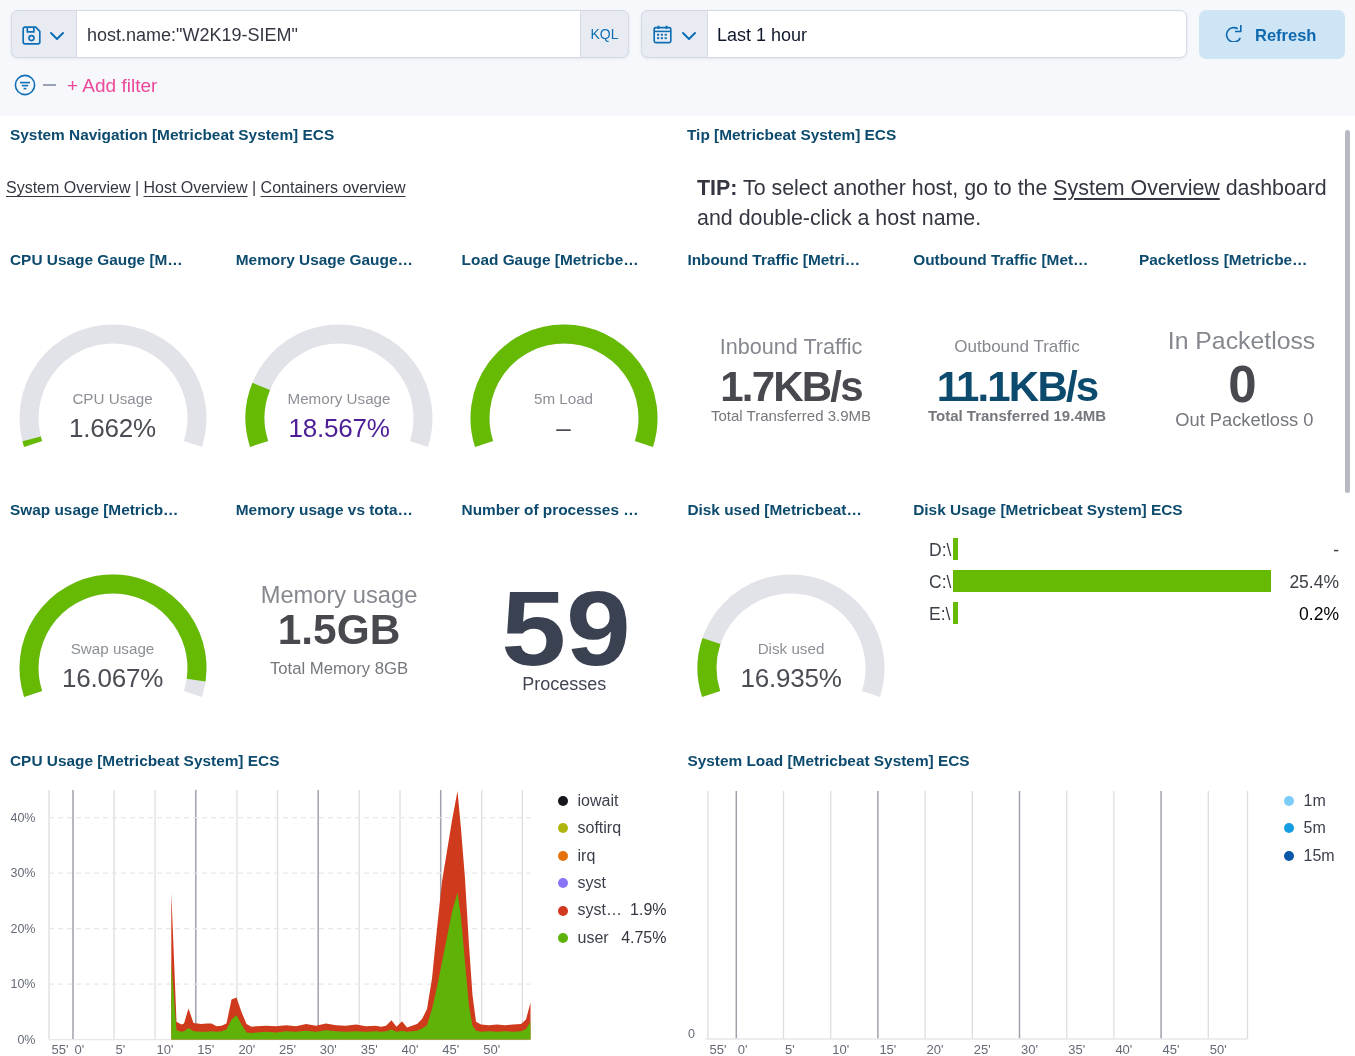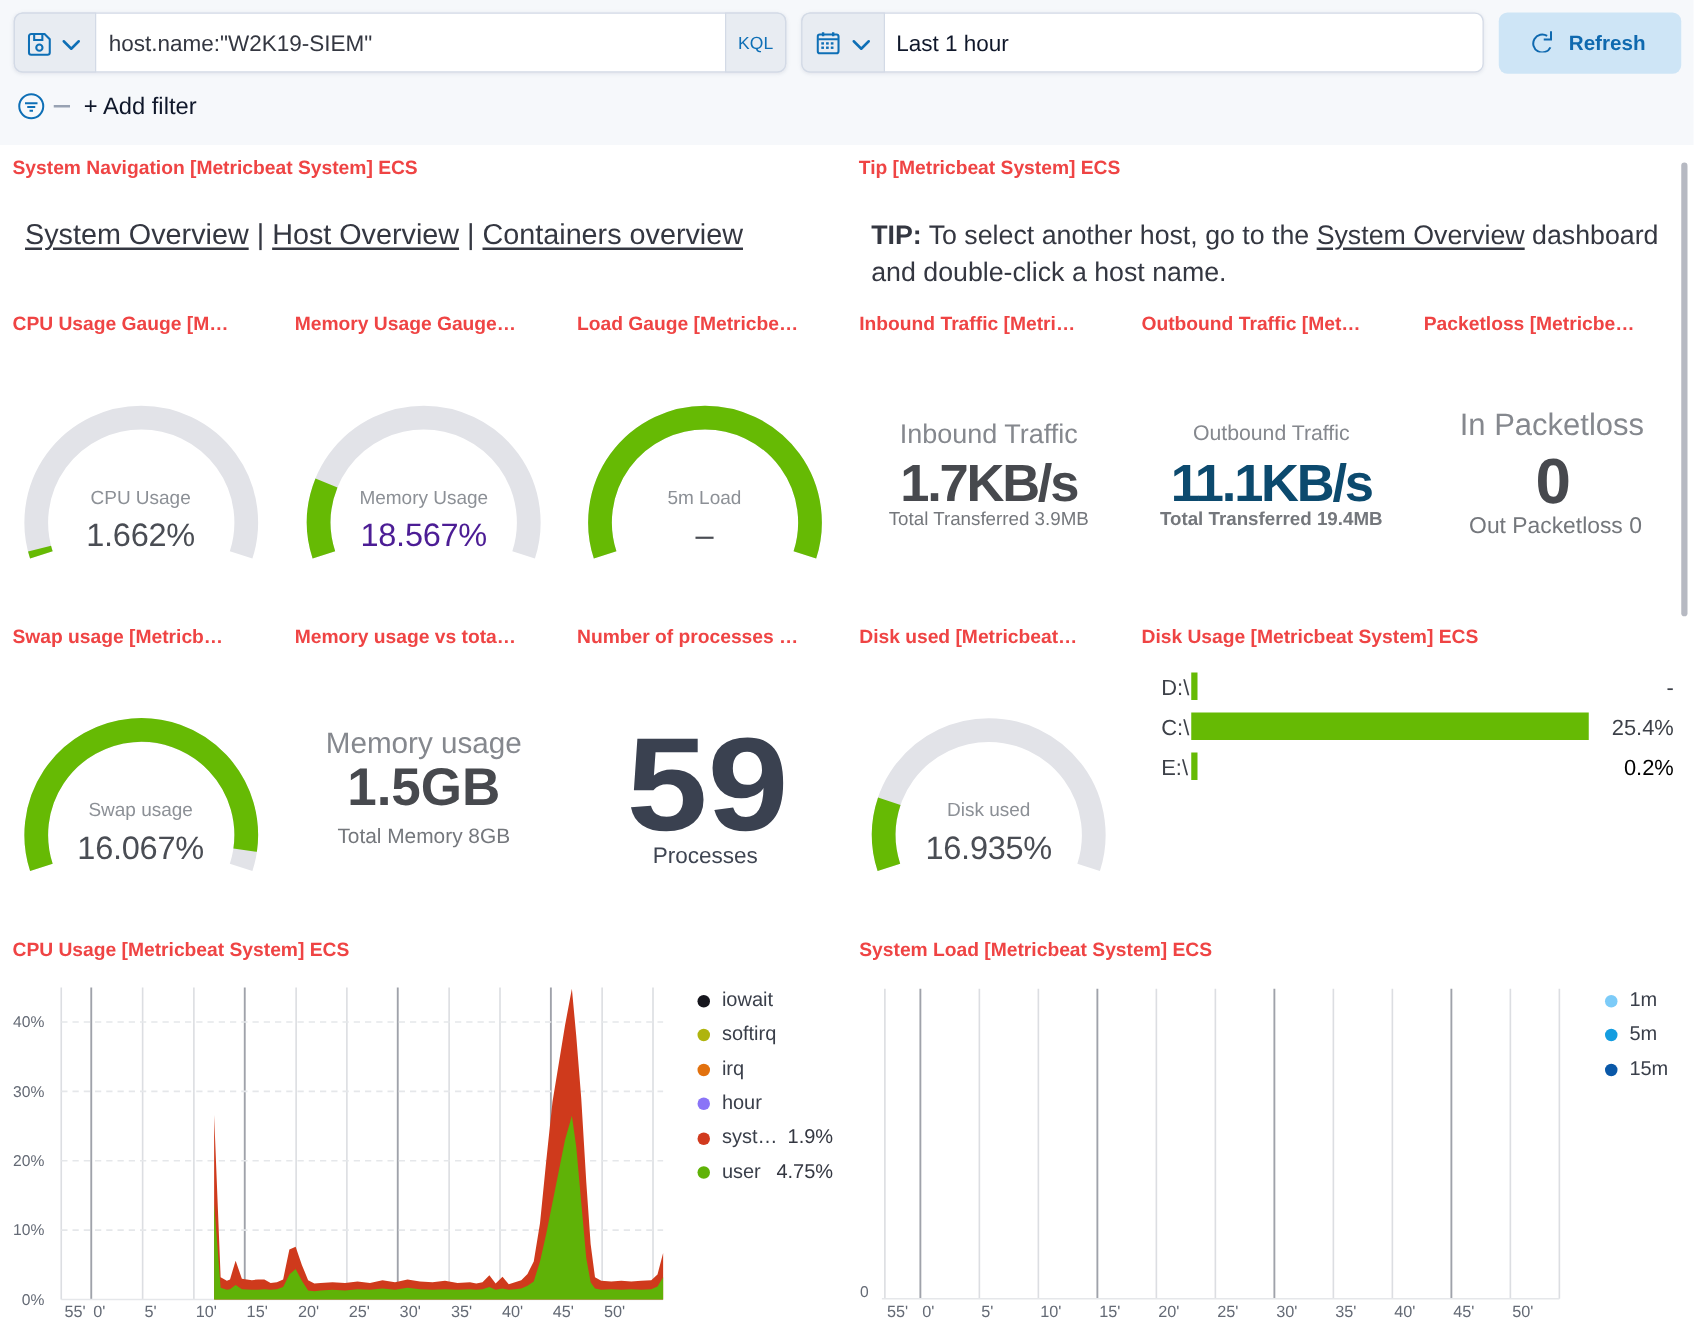--- a/index.html
+++ b/index.html
@@ -1,16 +1,16 @@
 <!DOCTYPE html>
 <html><head><meta charset="utf-8"><style>
 *{margin:0;padding:0;box-sizing:border-box}
 body{font-family:"Liberation Sans",sans-serif;width:1355px;height:1056px;overflow:hidden;background:#fff;position:relative}
 .abs{position:absolute}
-.title{position:absolute;font-size:15.4px;font-weight:bold;color:#ef4444;white-space:nowrap;line-height:15.4px}
+.title{position:absolute;font-size:15.4px;font-weight:bold;color:#0c4a6e;white-space:nowrap;line-height:15.4px}
 </style></head><body>
 
 <div class="abs" style="left:0;top:0;width:1355px;height:116px;background:#f6f8fb"></div>
 <div class="abs" style="left:11px;top:10px;width:618px;height:48px;background:#fff;border:1px solid #d3dae6;border-radius:7px;box-shadow:0 1px 3px rgba(152,162,179,.2)"></div>
 <div class="abs" style="left:11px;top:10px;width:66px;height:48px;background:#e8ecf2;border:1px solid #d3dae6;border-radius:7px 0 0 7px"></div>
 <svg style="position:absolute;left:22px;top:26px" width="19" height="19" viewBox="0 0 16 16">
     <path d="M11.5 1 H2.5 C1.67 1 1 1.67 1 2.5 v11 c0 .83 .67 1.5 1.5 1.5 h11 c.83 0 1.5 -.67 1.5 -1.5 V4.5 Z" fill="none" stroke="#0e6fb6" stroke-width="1.4"></path>
     <path d="M4.5 1.6 v3.4 h5.5 v-3.4" fill="none" stroke="#0e6fb6" stroke-width="1.4"></path>
     <circle cx="8" cy="10.2" r="2.1" fill="none" stroke="#0e6fb6" stroke-width="1.4"></circle>
   </svg>
@@ -43,23 +43,23 @@
     <path d="M 11 9.5 H 16.8 V 3" fill="none" stroke="#0f69af" stroke-width="1.6"></path>
   </svg>
 <div class="abs" style="left:1255px;top:27.3px;font-size:16.5px;font-weight:600;color:#0f69af;line-height:16.5px">Refresh</div>
 <svg style="position:absolute;left:14px;top:74px" width="22" height="22" viewBox="0 0 22 22">
     <circle cx="11" cy="11" r="9.6" fill="none" stroke="#0e6fb6" stroke-width="1.6"></circle>
     <line x1="6" y1="8.6" x2="16" y2="8.6" stroke="#0e6fb6" stroke-width="1.6"></line>
     <line x1="7.8" y1="11.6" x2="14.2" y2="11.6" stroke="#0e6fb6" stroke-width="1.6"></line>
     <line x1="9.6" y1="14.6" x2="12.4" y2="14.6" stroke="#0e6fb6" stroke-width="1.6"></line>
   </svg>
 <div class="abs" style="left:43px;top:84px;width:13px;height:2px;background:#98a2b3"></div>
-<div class="abs" style="left:67px;top:75.5px;font-size:19px;font-weight:500;color:#0f172a;line-height:19px">+ Add filter</div>
+<div class="abs" style="left:67px;top:75.5px;font-size:19px;font-weight:500;color:#ec4899;line-height:19px">+ Add filter</div>
 <div class="title" style="left:10px;top:127.3px">System Navigation [Metricbeat System] ECS</div>
-<div class="abs" style="left:20px;top:177px;font-size:23px;color:#343741;line-height:21.3px;white-space:pre"><span style="text-decoration:underline;text-underline-offset:3px">System Overview</span> | <span style="text-decoration:underline;text-underline-offset:3px">Host Overview</span> | <span style="text-decoration:underline;text-underline-offset:3px">Containers overview</span></div>
+<div class="abs" style="left:6px;top:177px;font-size:16px;color:#343741;line-height:21.3px;white-space:pre"><span style="text-decoration:underline;text-underline-offset:3px">System Overview</span> | <span style="text-decoration:underline;text-underline-offset:3px">Host Overview</span> | <span style="text-decoration:underline;text-underline-offset:3px">Containers overview</span></div>
 <div class="title" style="left:687px;top:127.3px">Tip [Metricbeat System] ECS</div>
 <div class="abs" style="left:697px;top:172.9px;width:648px;font-size:21.4px;color:#343741;line-height:30px"><b>TIP:</b> To select another host, go to the <span style="text-decoration:underline;text-underline-offset:3px">System Overview</span> dashboard and double-click a host name.</div>
 <div class="title" style="left:10px;top:252.3px">CPU Usage Gauge [M…</div>
 <div class="title" style="left:235.8px;top:252.3px">Memory Usage Gauge…</div>
 <div class="title" style="left:461.6px;top:252.3px">Load Gauge [Metricbe…</div>
 <div class="title" style="left:687.4px;top:252.3px">Inbound Traffic [Metri…</div>
 <div class="title" style="left:913.2px;top:252.3px">Outbound Traffic [Met…</div>
 <div class="title" style="left:1139px;top:252.3px">Packetloss [Metricbe…</div>
 <svg style="position:absolute;left:12.5px;top:318.0px" width="200" height="200" viewBox="0 0 200 200">
     <path d="M 20.11 125.96 A 84.0 84.0 0 1 1 179.89 125.96" fill="none" stroke="#e2e3e8" stroke-width="19"></path>
@@ -189,21 +189,21 @@
     <text x="482.6" y="273.5" font-size="13" fill="#646a75">45'</text>
     <text x="529.8" y="273.5" font-size="13" fill="#646a75">50'</text>
   </svg>
 <div class="abs" style="left:557.5px;top:795.7px;width:10px;height:10px;border-radius:50%;background:#16161d"></div>
 <div class="abs" style="left:577.5px;top:792.6px;font-size:16px;color:#3a3f4a;line-height:16px">iowait</div>
 <div class="abs" style="left:557.5px;top:823.2px;width:10px;height:10px;border-radius:50%;background:#afb40e"></div>
 <div class="abs" style="left:577.5px;top:820.1px;font-size:16px;color:#3a3f4a;line-height:16px">softirq</div>
 <div class="abs" style="left:557.5px;top:850.6px;width:10px;height:10px;border-radius:50%;background:#e2710e"></div>
 <div class="abs" style="left:577.5px;top:847.5px;font-size:16px;color:#3a3f4a;line-height:16px">irq</div>
 <div class="abs" style="left:557.5px;top:878.1px;width:10px;height:10px;border-radius:50%;background:#8a74f7"></div>
-<div class="abs" style="left:577.5px;top:875.0px;font-size:16px;color:#3a3f4a;line-height:16px">hour</div>
+<div class="abs" style="left:577.5px;top:875.0px;font-size:16px;color:#3a3f4a;line-height:16px">syst</div>
 <div class="abs" style="left:557.5px;top:905.5px;width:10px;height:10px;border-radius:50%;background:#d13a1e"></div>
 <div class="abs" style="left:577.5px;top:902.4px;font-size:16px;color:#3a3f4a;line-height:16px">syst…</div>
 <div class="abs" style="left:596.5px;top:902.4px;width:70px;text-align:right;font-size:16px;color:#343741;line-height:16px">1.9%</div>
 <div class="abs" style="left:557.5px;top:933.0px;width:10px;height:10px;border-radius:50%;background:#5fb207"></div>
 <div class="abs" style="left:577.5px;top:929.9px;font-size:16px;color:#3a3f4a;line-height:16px">user</div>
 <div class="abs" style="left:596.5px;top:929.9px;width:70px;text-align:right;font-size:16px;color:#343741;line-height:16px">4.75%</div>
 <div class="abs" style="left:1284px;top:795.7px;width:10px;height:10px;border-radius:50%;background:#7ccbf8"></div>
 <div class="abs" style="left:1303.5px;top:792.6px;font-size:16px;color:#3a3f4a;line-height:16px">1m</div>
 <div class="abs" style="left:1284px;top:823.2px;width:10px;height:10px;border-radius:50%;background:#149de0"></div>
 <div class="abs" style="left:1303.5px;top:820.1px;font-size:16px;color:#3a3f4a;line-height:16px">5m</div>

